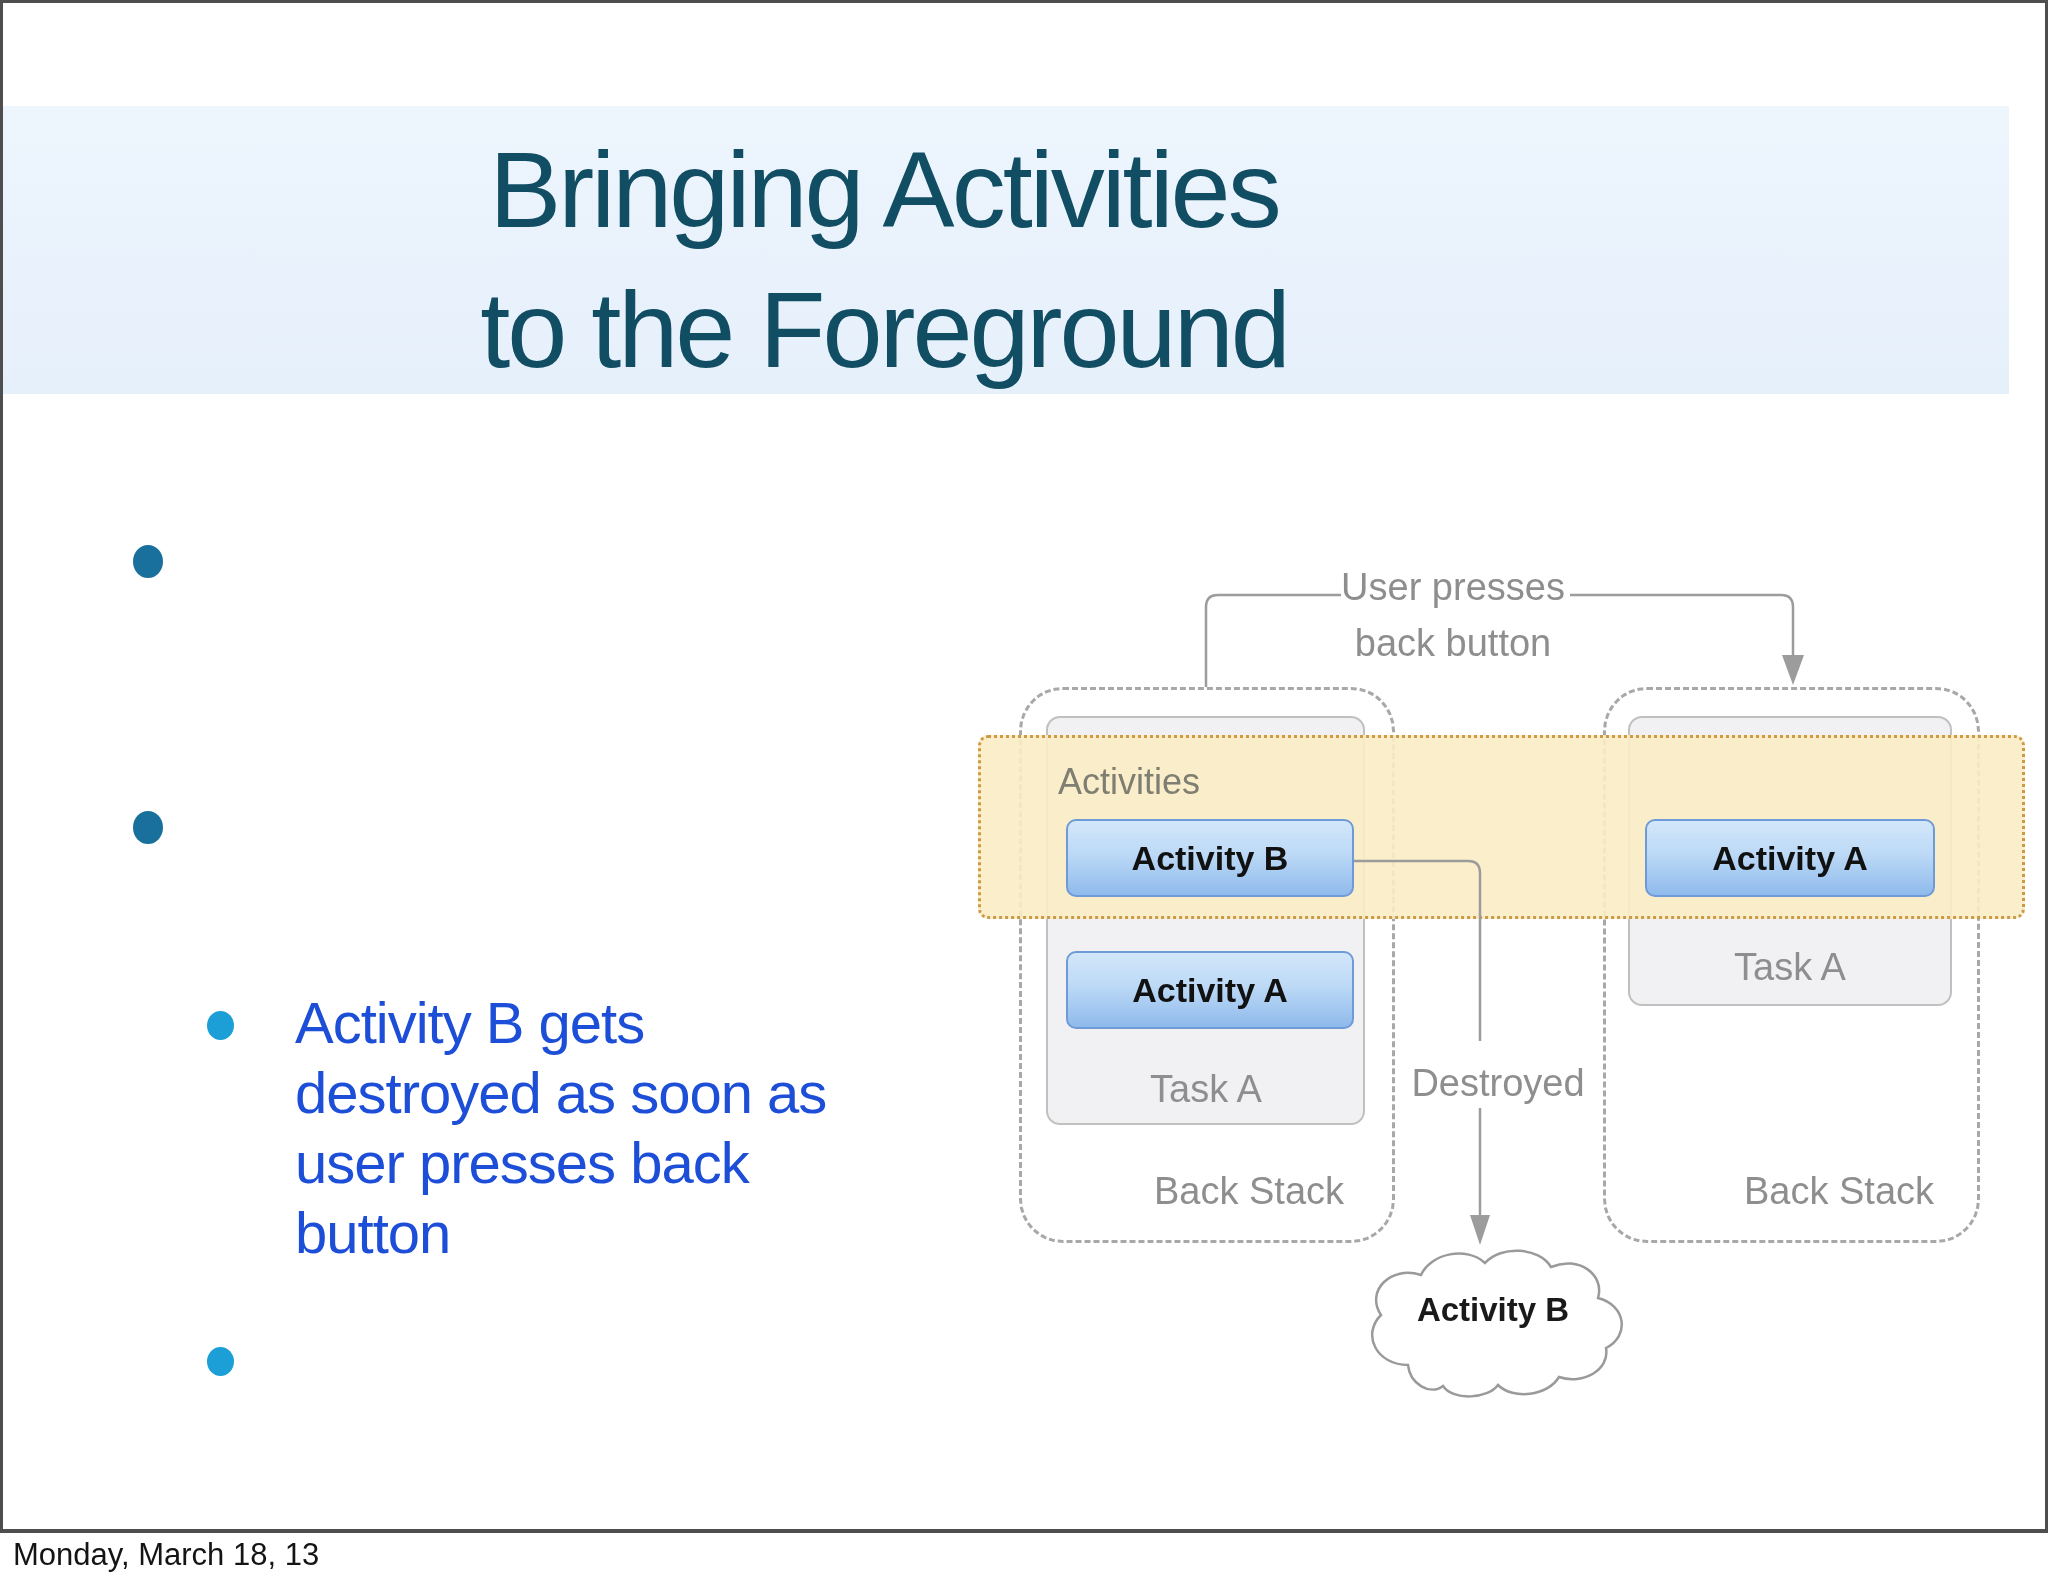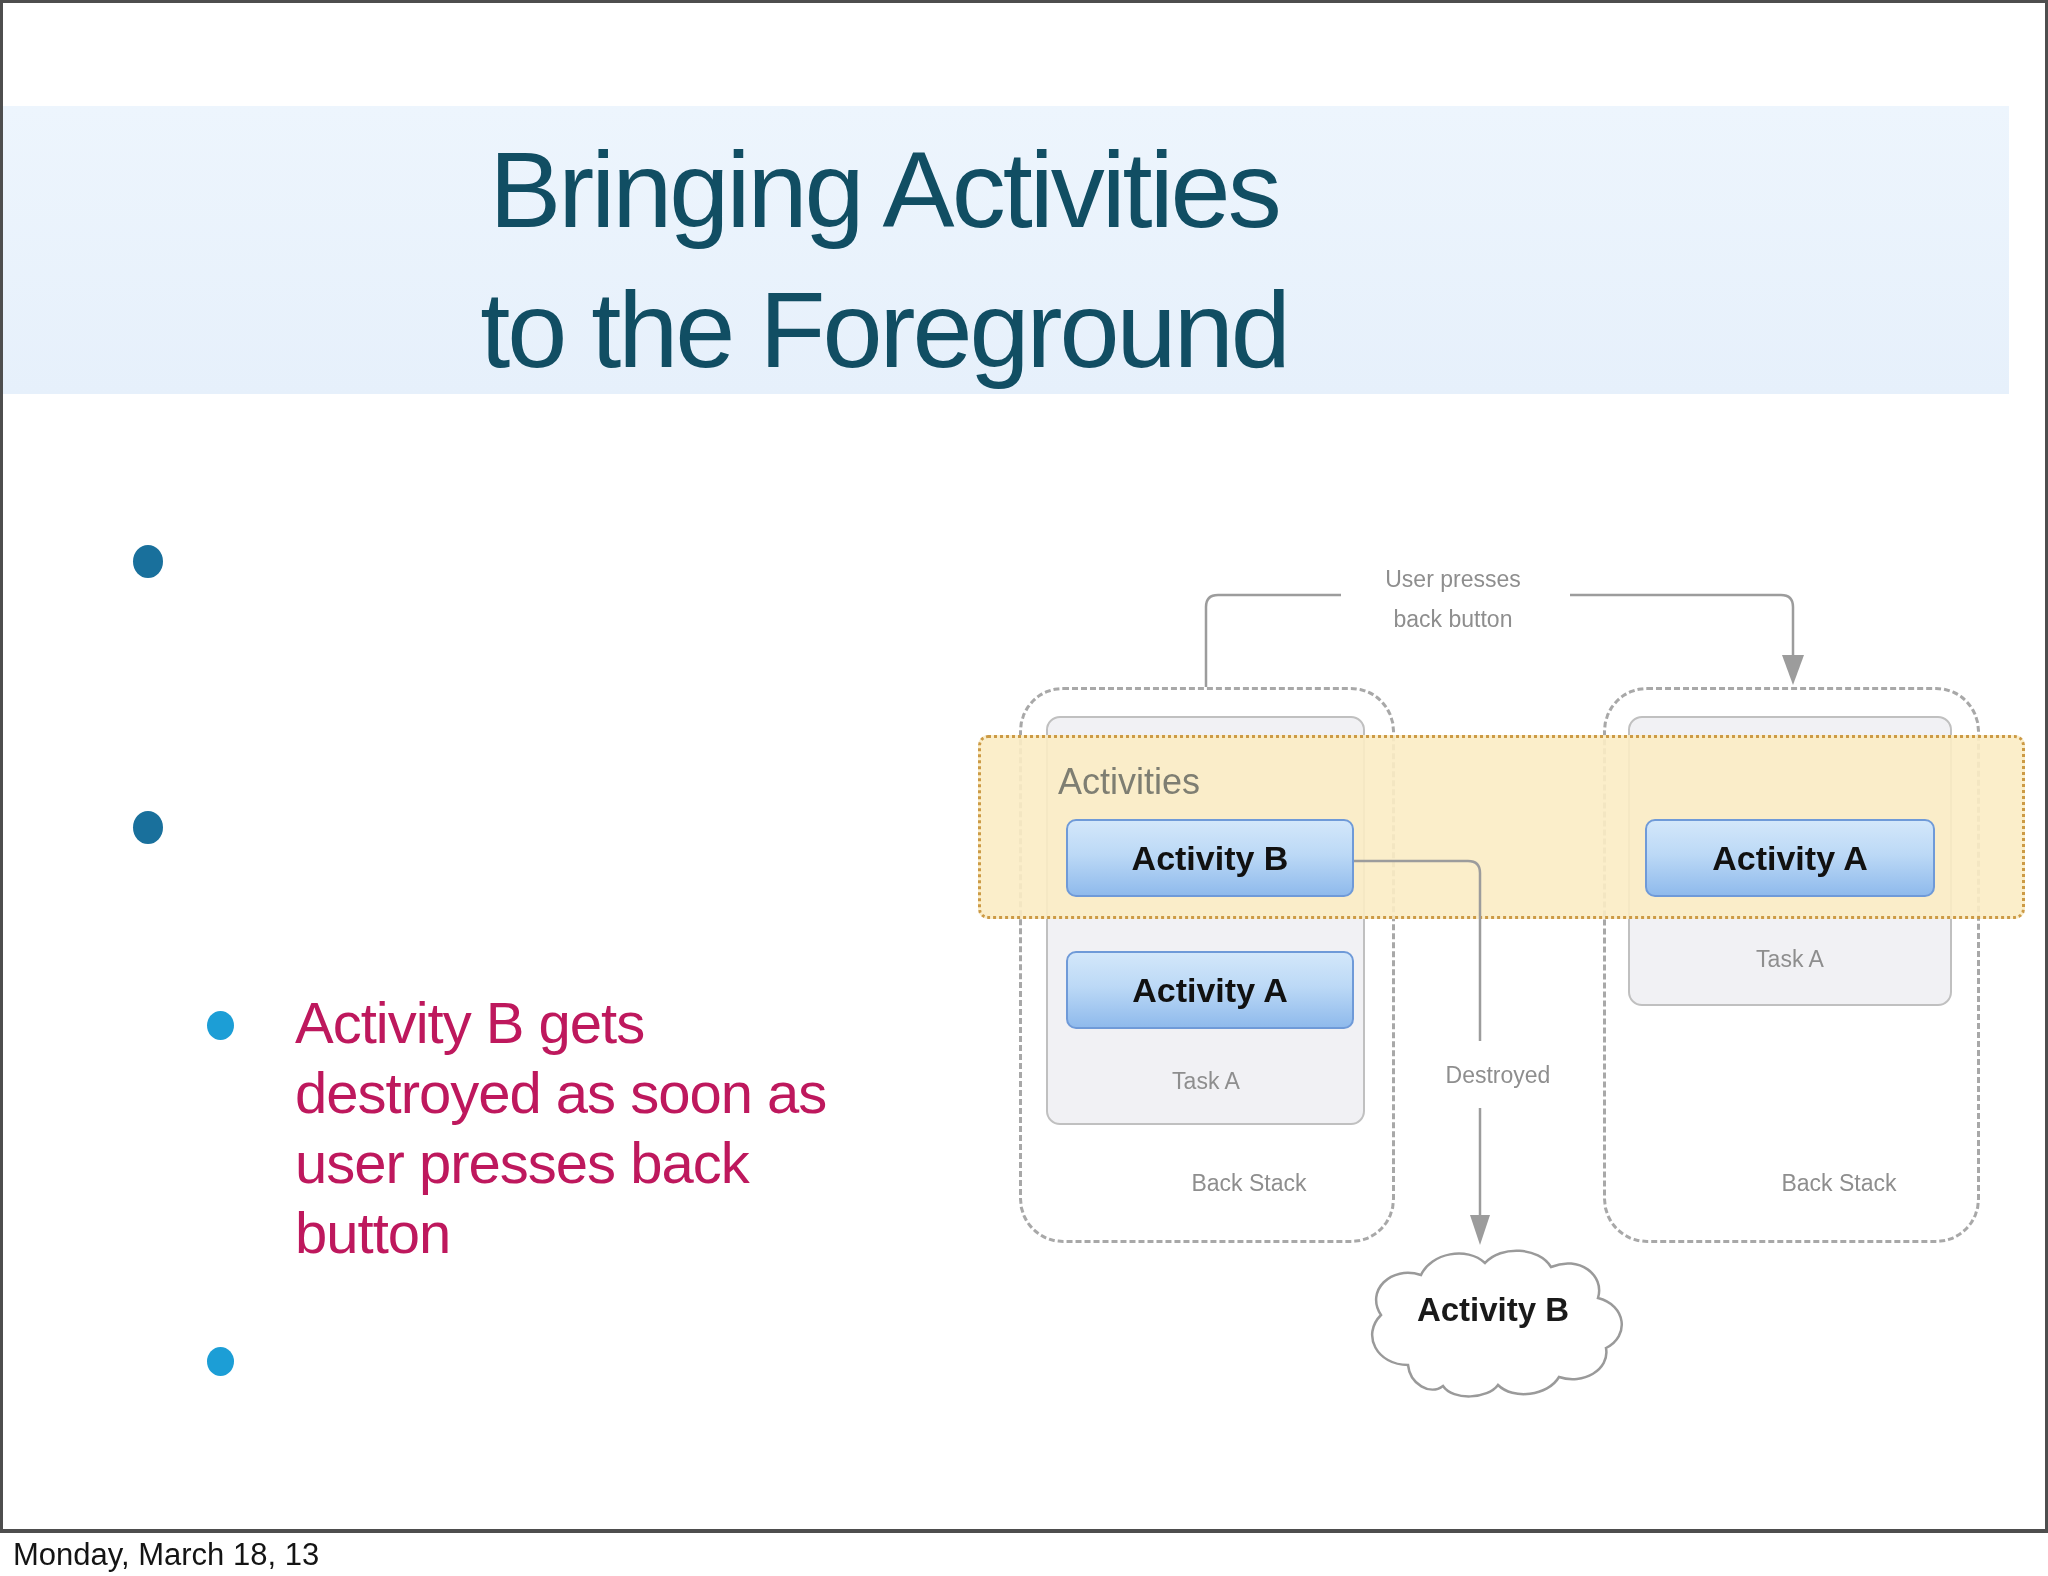--- a/index.html
+++ b/index.html
@@ -44,21 +44,21 @@
   .dot-l1 { width: 30px; height: 33px; background: #19709c; }
   .dot-l2 { width: 27px; height: 29px; background: #1c9ed6; }
   .bullet-text {
     position: absolute;
     font-size: 58px;
     line-height: 70px;
     letter-spacing: -1px;
     white-space: pre-line;
   }
   .lvl1 { color: #19709c; }
-  .lvl2 { color: #be185d; }
+  .lvl2 { color: #1d4ed8; }
 
   
   .dashed-box {
     position: absolute;
     border: 3px dashed #a8a8a8;
     border-radius: 44px;
     box-sizing: border-box;
     background: transparent;
   }
   .task-box {
@@ -85,25 +85,25 @@
     box-sizing: border-box;
     display: flex;
     align-items: center;
     justify-content: center;
     font-size: 34px;
     font-weight: bold;
     color: #111111;
   }
   .diagram-label {
     position: absolute;
-    font-size: 23px;
+    font-size: 38px;
     color: #8e8e8e;
     text-align: center;
     white-space: pre-line;
-    line-height: 40px;
+    line-height: 56px;
   }
   .foreground-label {
     position: absolute;
     left: 1055px; top: 758px;
     font-size: 36px;
     color: #7e7e72;
   }
   .cloud-label {
     position: absolute;
     left: 1370px; top: 1288px;

